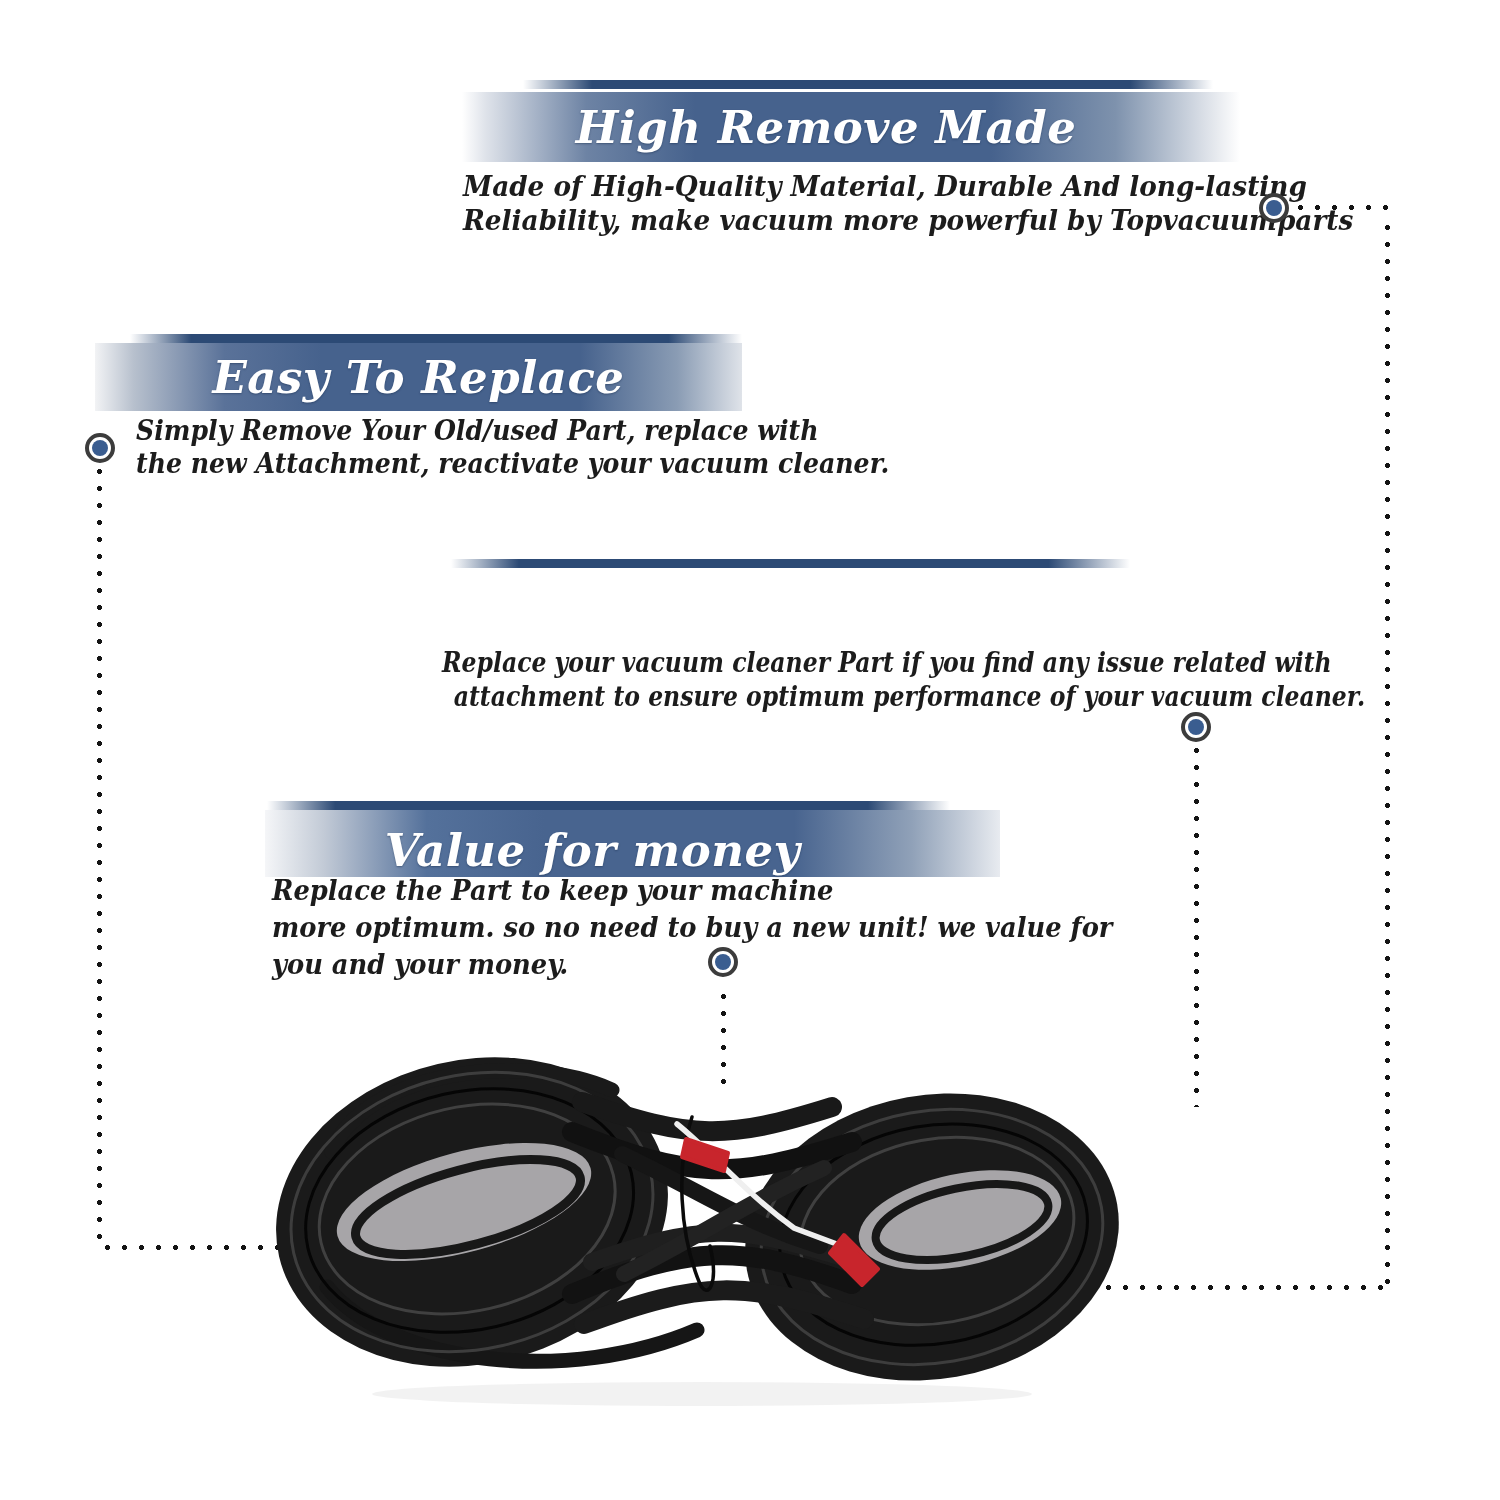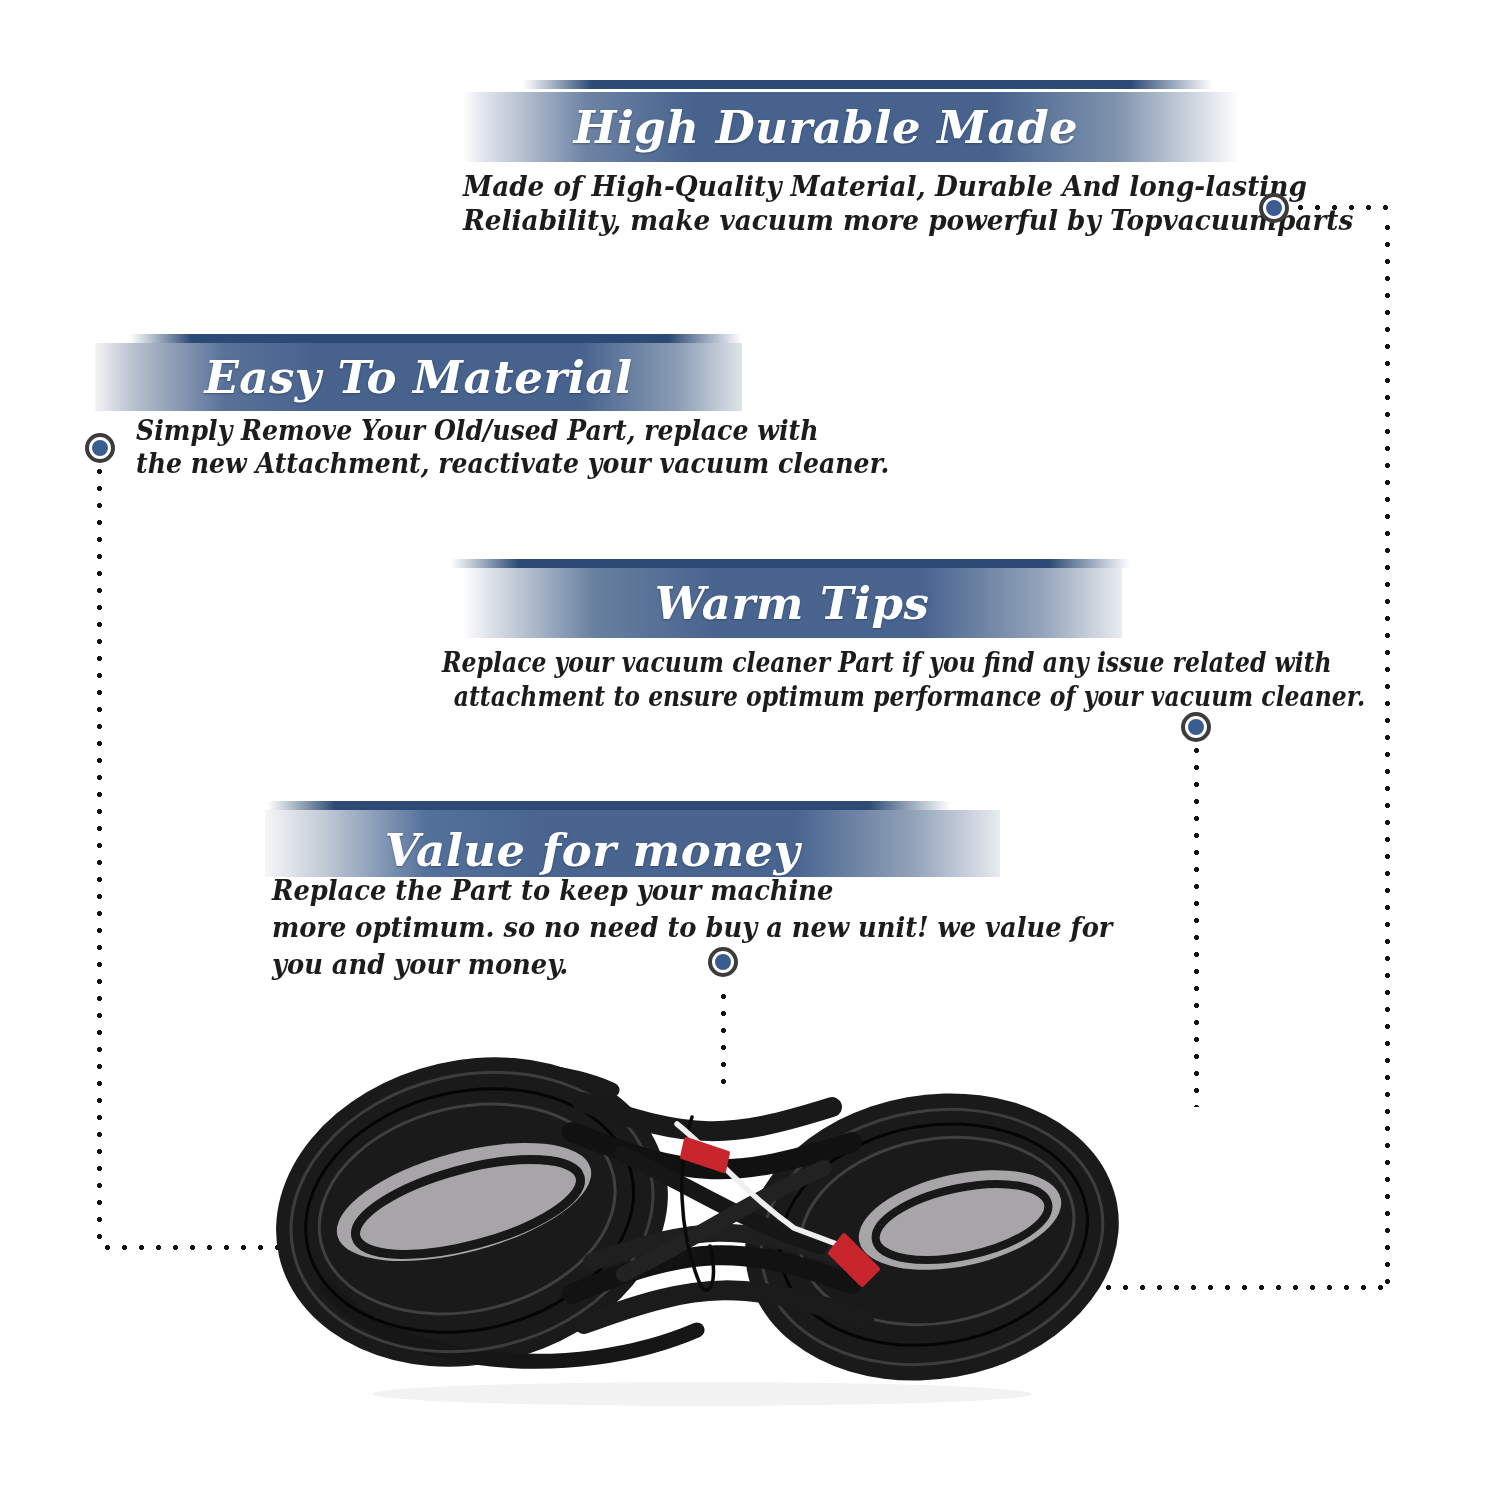--- a/index.html
+++ b/index.html
@@ -65,40 +65,37 @@
   
   #cable{position:absolute;left:272px;top:1032px;width:850px;height:380px;}
 </style>
 </head>
 <body>
 
 <div id="page">
 
   <div id="topbar1" class="topbar"></div>
   <div id="banner1" class="banner g1">
-    <span class="title">High Durable Made</span>
+    <span class="title">High Remove Made</span>
   </div>
   <div id="copy1" class="copy">
     <div>Made of  High-Quality Material, Durable And long-lasting</div>
     <div>Reliability, make vacuum more powerful by Topvacuumparts</div>
   </div>
 
   <div id="topbar2" class="topbar"></div>
   <div id="banner2" class="banner g2">
-    <span class="title">Easy To Material</span>
+    <span class="title">Easy To Replace</span>
   </div>
   <div id="copy2" class="copy">
     <div>Simply Remove Your Old/used Part, replace with</div>
     <div>the new Attachment, reactivate your vacuum cleaner.</div>
   </div>
 
   <div id="topbar3" class="topbar"></div>
-  <div id="banner3" class="banner g3">
-    <span class="title">Warm Tips</span>
-  </div>
   <div id="copy3" class="copy">
     <div>Replace your vacuum cleaner Part if you find any issue related with</div>
     <div>attachment to ensure optimum performance of your vacuum cleaner.</div>
   </div>
 
   <div id="topbar4" class="topbar"></div>
   <div id="banner4" class="banner g4">
     <span class="title">Value for money</span>
   </div>
   <div id="copy4" class="copy">

